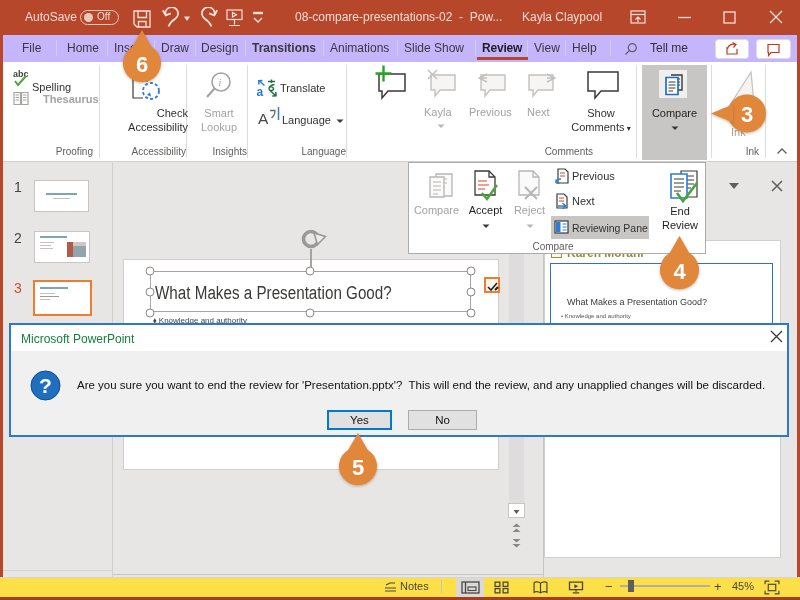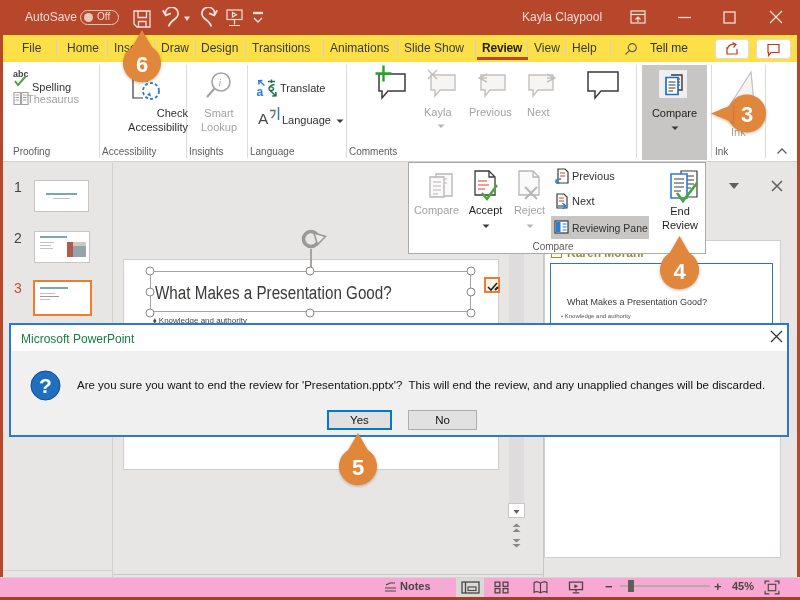--- a/index.html
+++ b/index.html
@@ -2,37 +2,37 @@
 <html><head>
 <meta charset="utf-8">
 <style>
   * { margin:0; padding:0; box-sizing:border-box; }
   html,body { width:800px; height:600px; overflow:hidden; }
   body { font-family:"Liberation Sans", sans-serif; position:relative; background:#e7e6e5; }
   .abs { position:absolute; }
   
   #titlebar { left:0; top:0; width:800px; height:35px; background:#b7472a; color:#f3ddd5; font-size:12px; }
   
-  #tabrow { left:3px; top:35px; width:794px; height:27px; background:#fde047; font-size:12px; color:#3a3938; }
+  #tabrow { left:3px; top:35px; width:794px; height:27px; background:#c4b5fd; font-size:12px; color:#3a3938; }
   .tab { position:absolute; top:6px; }
   .tabdiv { position:absolute; top:5px; width:1px; height:16px; background:#d3d1cf; }
   
   #ribbon { left:3px; top:62px; width:794px; height:100px; background:#fff; border-bottom:1px solid #d2d0ce; }
   .rdiv { position:absolute; top:3px; width:1px; height:93px; background:#dedcda; }
-  .glabel { position:absolute; top:84px; font-size:10px; color:#605e5c; text-align:left; }
+  .glabel { position:absolute; top:84px; font-size:10px; color:#605e5c; text-align:right; }
   .btxt { font-size:11px; color:#323130; }
   .gray { color:#a5a3a1; }
   
   #leftedge  { left:0; top:35px; width:3px; height:559px; background:#b7472a; }
   #rightedge { left:797px; top:35px; width:3px; height:559px; background:#b7472a; }
   #bottomedge{ left:0; top:597px; width:800px; height:3px; background:#a63e20; }
   #thumbs { left:3px; top:163px; width:110px; height:414px; background:#e7e6e5; border-right:1px solid #d2d0ce; }
   #canvas { left:113px; top:163px; width:430px; height:412px; background:#e7e6e5; border-bottom:1px solid #c8c6c4;}
   #rpane  { left:543px; top:163px; width:254px; height:414px; background:#e7e6e5; border-left:1px solid #c8c6c4; }
-  #statusbar { left:0; top:577px; width:800px; height:20px; background:#f9a8d4; border-top:1px solid #d6d4d2; font-size:11px; color:#484644;font-weight:bold;}
+  #statusbar { left:0; top:577px; width:800px; height:20px; background:#fde047; border-top:1px solid #d6d4d2; font-size:11px; color:#484644;}
   
   #panel { left:408px; top:162px; width:298px; height:92px; background:#fff; border:1px solid #ababab; font-size:11px; color:#323130; }
   
   #dialog { left:10px; top:324px; width:778px; height:112px; background:#f0f0f0; border:1px solid #2b79c8; outline:1px solid #2b79c8; }
   #dlgtitle { left:0; top:0; width:100%; height:26px; background:#fff; }
   .callout { position:absolute; }
   .callout text { font:bold 22px "Liberation Sans",sans-serif; fill:#fff; }
   .callout path, .callout circle, .callout polygon { filter:drop-shadow(0 1.5px 1.5px rgba(90,50,10,0.35)); }
 </style>
 </head>
@@ -72,20 +72,21 @@
       <rect x="1" y="1" width="15" height="9.5"></rect>
       <path d="M6.5 3.4 l4 2.3 l-4 2.3 z"></path>
       <path d="M8.5 10.5 v5 M3 16.5 h11"></path>
     </g>
   </svg>
 
   <svg class="abs" style="left:252px; top:11px;" width="12" height="13" viewBox="0 0 12 13">
     <path d="M1 2 h10" stroke="#f4e2da" stroke-width="2.4" fill="none"></path>
     <path d="M2 7 l4 4 l4 -4" stroke="#f4e2da" stroke-width="1.4" fill="none"></path>
   </svg>
+  <span class="abs" style="left:295px; top:10px;">08-compare-presentations-02&nbsp;&nbsp;-&nbsp;&nbsp;Pow...</span>
   <span class="abs" style="left:522px; top:10px;">Kayla Claypool</span>
 
   <svg class="abs" style="left:630px; top:10px;" width="16" height="15" viewBox="0 0 16 15">
     <g fill="none" stroke="#f4e2da" stroke-width="1.2">
       <rect x="1" y="1" width="14" height="12"></rect>
       <path d="M1 4.5 h14"></path>
       <path d="M8 12 v-5 M5.5 9.5 L8 7 l2.5 2.5"></path>
     </g>
   </svg>
 
@@ -101,21 +102,21 @@
     <path d="M1 1 L13 13 M13 1 L1 13" stroke="#f4e2da" stroke-width="1.3"></path>
   </svg>
 </div>
 
 <div class="abs" id="tabrow">
   <span class="tab" style="left:19px;">File</span>
   <span class="tab" style="left:64px;">Home</span>
   <span class="tab" style="left:111px;">Insert</span>
   <span class="tab" style="left:158px;">Draw</span>
   <span class="tab" style="left:198px;">Design</span>
-  <span class="tab" style="left:249px;">Transitions</span>
+  <span class="tab" style="left:249px;font-weight:bold;">Transitions</span>
   <span class="tab" style="left:327px;">Animations</span>
   <span class="tab" style="left:401px;">Slide Show</span>
   <span class="tab" style="left:479px; color:#201f1e; font-weight:bold; letter-spacing:-0.2px;">Review</span>
   <span class="abs" style="left:474px; top:22px; width:51px; height:3px; background:#b7472a;"></span>
   <span class="tab" style="left:531px;">View</span>
   <span class="tab" style="left:569px;">Help</span>
   <span class="tabdiv" style="left:53px;"></span>
   <span class="tabdiv" style="left:104px;"></span>
   <span class="tabdiv" style="left:151px;"></span>
   <span class="tabdiv" style="left:192px;"></span>
@@ -172,21 +173,21 @@
     <text x="0" y="9" font-size="9" font-weight="bold" fill="#444" font-family="Liberation Sans">abc</text>
     <path d="M2 13 l3 4 l8-9" fill="none" stroke="#4aa43c" stroke-width="2"></path>
   </svg>
   <span class="abs btxt" style="left:29px; top:19px;">Spelling</span>
   <svg class="abs" style="left:10px; top:29px;" width="18" height="15" viewBox="0 0 18 15">
     <g fill="none" stroke="#a5a3a1" stroke-width="1.2">
       <path d="M1 1.5 h6.5 v12 h-6.5 z M8.5 1.5 h6.5 v12 h-6.5 z"></path>
       <path d="M2.5 4 h3.5 M2.5 6.5 h3.5 M2.5 9 h3.5 M10 4 h3.5 M10 6.5 h3.5 M10 9 h3.5"></path>
     </g>
   </svg>
-  <span class="abs btxt gray" style="left:24px; top:31px;">Thesaurus</span>
+  <span class="abs btxt gray" style="left:40px; top:31px;font-weight:bold;">Thesaurus</span>
 
   <svg class="abs" style="left:124px; top:8px;" width="36" height="34" viewBox="0 0 36 34">
     <g fill="none" stroke="#3b3a39" stroke-width="1.2">
       <path d="M6 2 h14 v10 M6 2 v26 h10"></path>
     </g>
     <g fill="none" stroke="#2b7cd3" stroke-width="1.8" stroke-dasharray="3 2.2">
       <circle cx="24" cy="21" r="8"></circle>
     </g>
     <path d="M20 25 l4 1.5 l-1 -4.2 z" fill="#2b7cd3"></path>
   </svg>
@@ -238,20 +239,21 @@
 
   <svg class="abs" style="left:524px; top:7px;" width="30" height="32" viewBox="0 0 30 32">
     <path d="M2 6 h24 v15 h-15 l-5 6 v-6 h-4 z" fill="#f6f5f4" stroke="#c3c1bf" stroke-width="1.4"></path>
     <path d="M20 5 l8 4 -8 4 M28 9 h-8" stroke="#c3c1bf" stroke-width="1.4" fill="none"></path>
   </svg>
   <span class="abs btxt gray" style="left:524px; top:44px;">Next</span>
 
   <svg class="abs" style="left:582px; top:6px;" width="36" height="34" viewBox="0 0 36 34">
     <path d="M3 4 h30 v19 h-17 l-6 7 v-7 h-7 z" fill="#fff" stroke="#3b3a39" stroke-width="1.5"></path>
   </svg>
+  <div class="abs btxt" style="left:565px; top:44px; width:66px; text-align:center; line-height:14px;">Show<br>Comments<span style="font-size:8px;">&nbsp;▾</span></div>
 
   <div class="abs" style="left:639px; top:3px; width:65px; height:95px; background:#c8c6c4;">
     <div class="abs" style="left:17px; top:5px; width:28px; height:28px; background:#f0efee;"></div>
     <svg class="abs" style="left:20px; top:8px;" width="24" height="24" viewBox="0 0 24 24">
       <path d="M9 2 h11 v15 h-4" fill="none" stroke="#3b3a39" stroke-width="1.4"></path>
       <path d="M16 6 h2 M16 9 h2 M16 12 h2" stroke="#3b3a39" stroke-width="1"></path>
       <path d="M4 4.5 h12 v17 h-12 z" fill="#fff" stroke="#1f6fc0" stroke-width="1.7"></path>
       <path d="M6.5 9 h7 M6.5 12 h7 M6.5 15 h7 M6.5 18 h4.5" stroke="#3b3a39" stroke-width="1.1"></path>
     </svg>
     <div class="abs btxt" style="left:0; top:42px; width:65px; text-align:center; color:#201f1e;">Compare</div>

